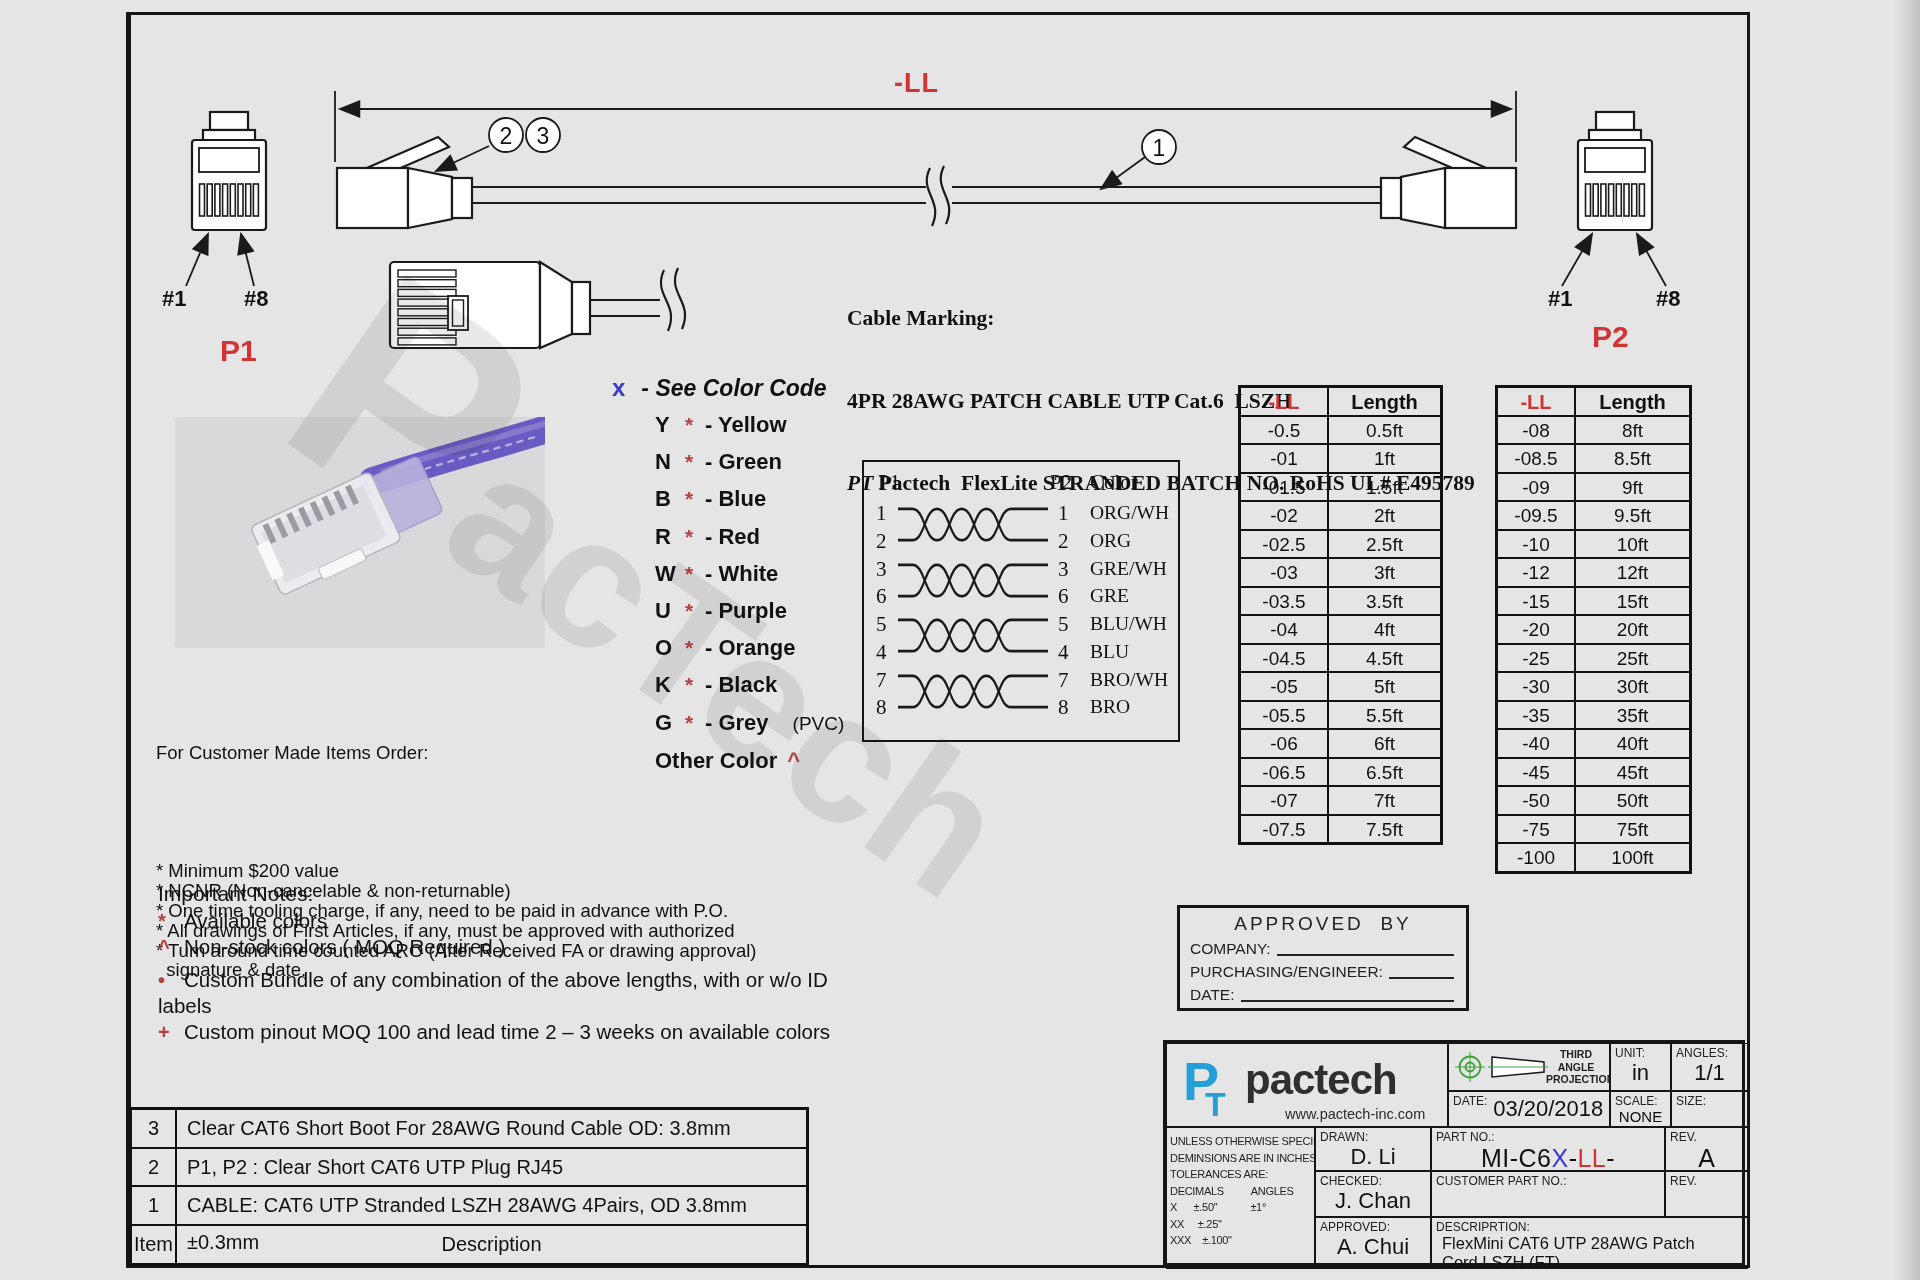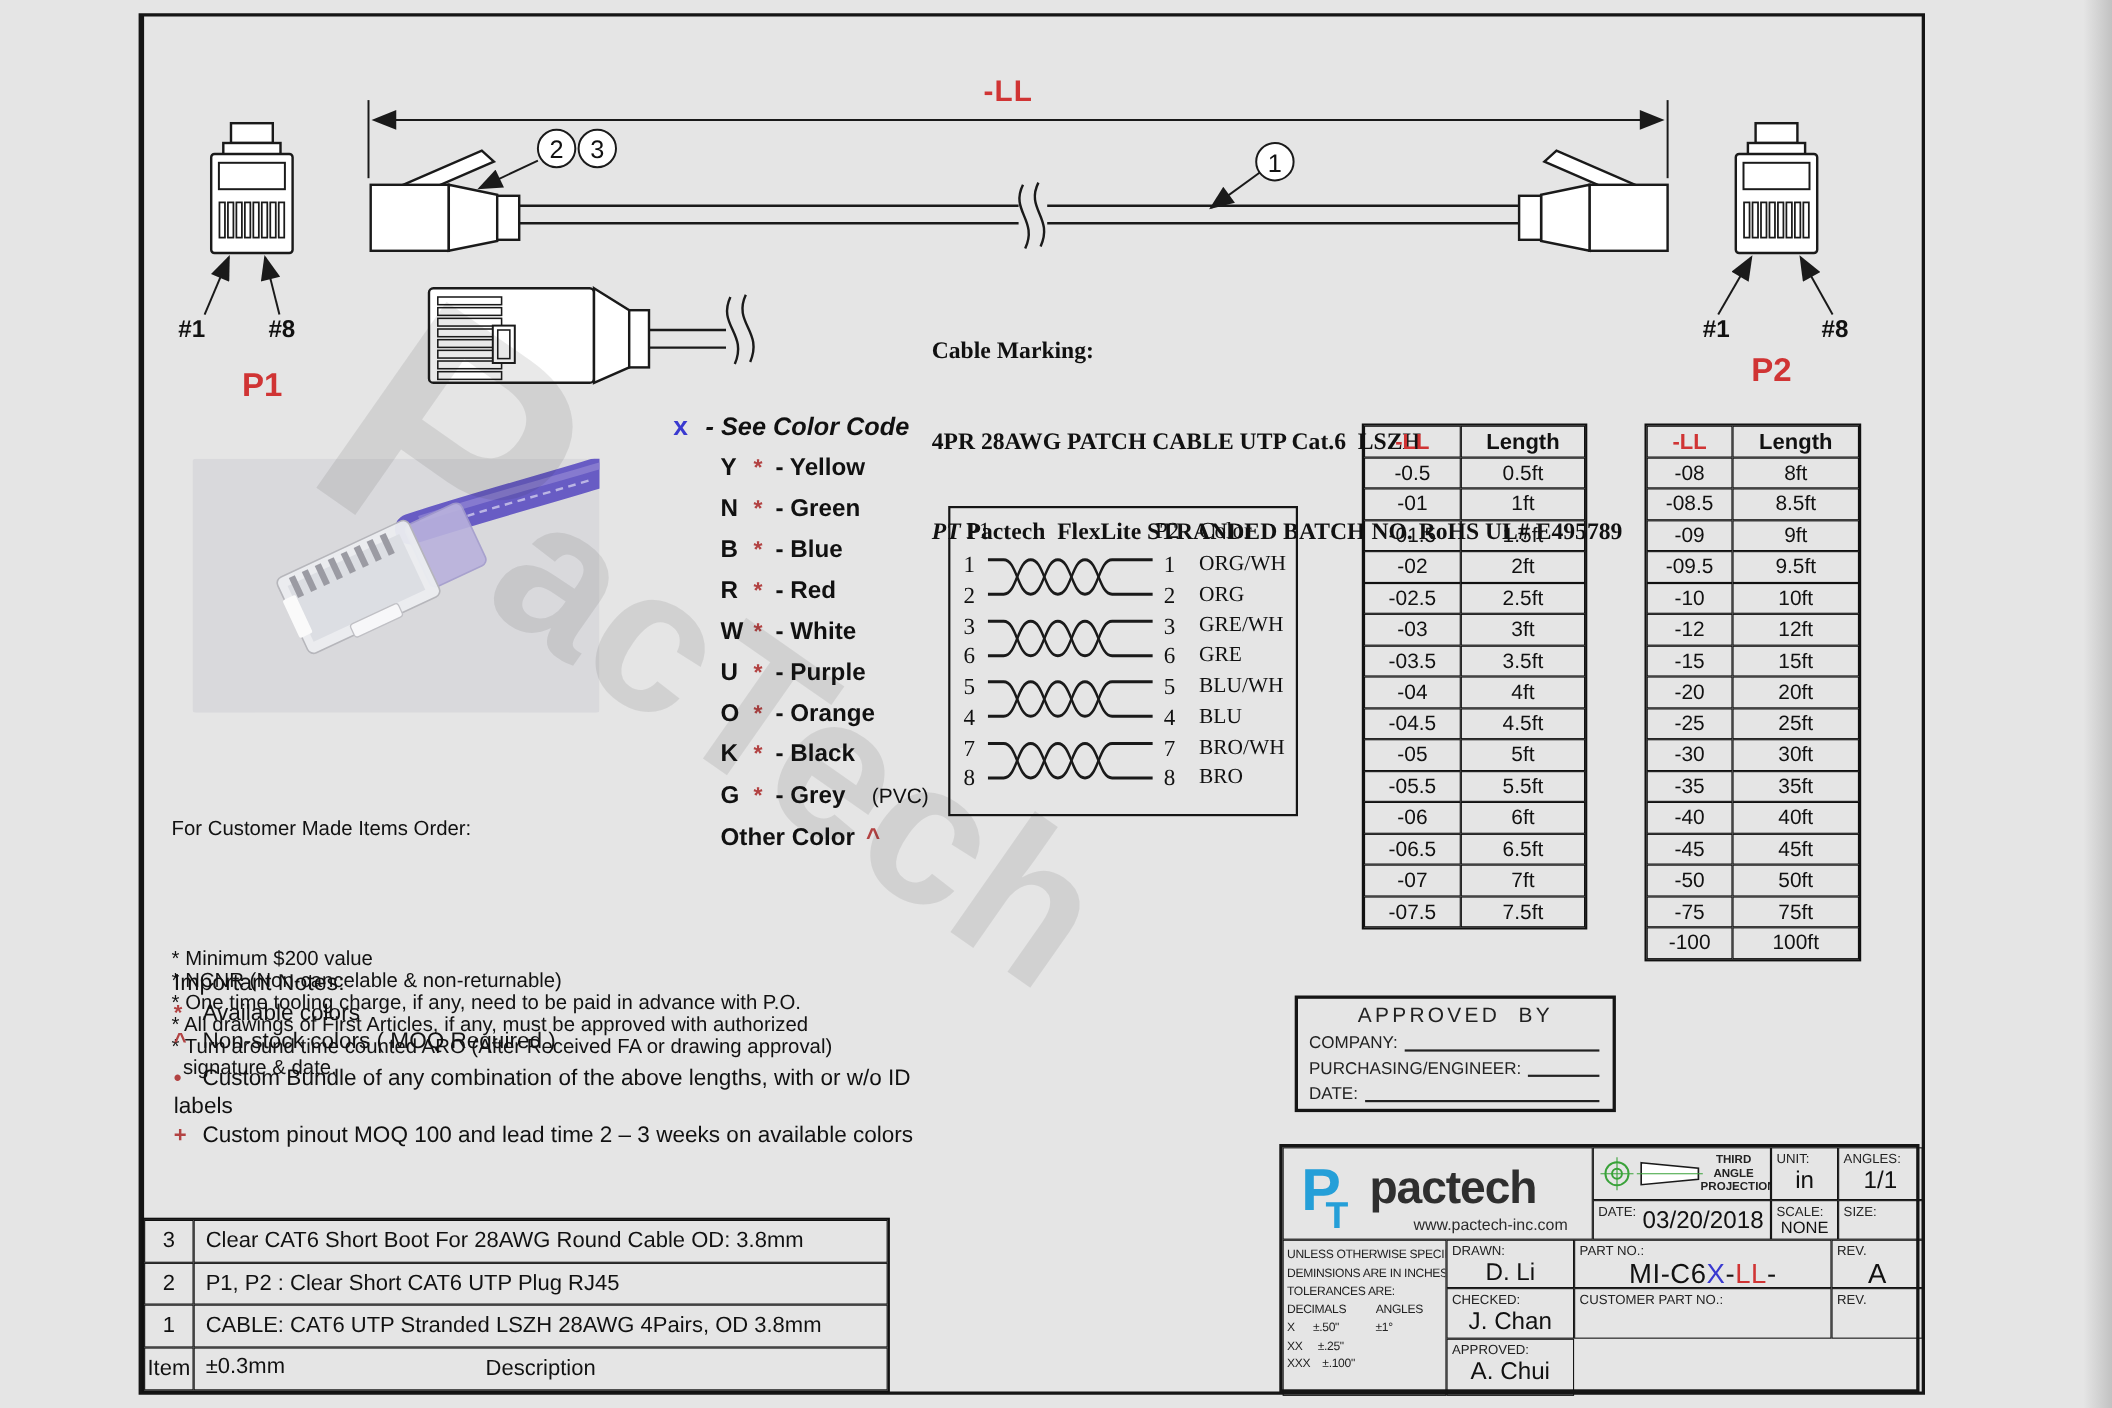--- a/index.html
+++ b/index.html
@@ -569,20 +569,25 @@
     <div class="tb-cell c-custpart">
       <div class="tb-label">CUSTOMER PART NO.:</div>
     </div>
     <div class="tb-cell c-rev2">
       <div class="tb-label">REV.</div>
     </div>
     <div class="tb-cell c-approved">
       <div class="tb-label">APPROVED:</div>
       <div class="tb-val bigval">A. Chui</div>
     </div>
+    <div class="tb-cell c-descr">
+      <div class="tb-label">DESCRIPRTION:</div>
+      <div style="font-size:16.5px;margin-left:10px;line-height:19px;">FlexMini CAT6 UTP 28AWG Patch</div>
+      <div style="font-size:16.5px;margin-left:10px;line-height:19px;">Cord LSZH (FT)</div>
+    </div>
   </div>
 
   <div class="abs itable">
     <div class="itc it-item">3</div>
     <div class="itc it-desc">Clear CAT6 Short Boot For 28AWG Round Cable OD: 3.8mm</div>
     <div class="itc it-item">2</div>
     <div class="itc it-desc">P1, P2 : Clear Short CAT6 UTP Plug RJ45</div>
     <div class="itc it-item">1</div>
     <div class="itc it-desc">CABLE: CAT6 UTP Stranded LSZH 28AWG 4Pairs, OD 3.8mm ±0.3mm</div>
     <div class="itc it-item">Item</div>

